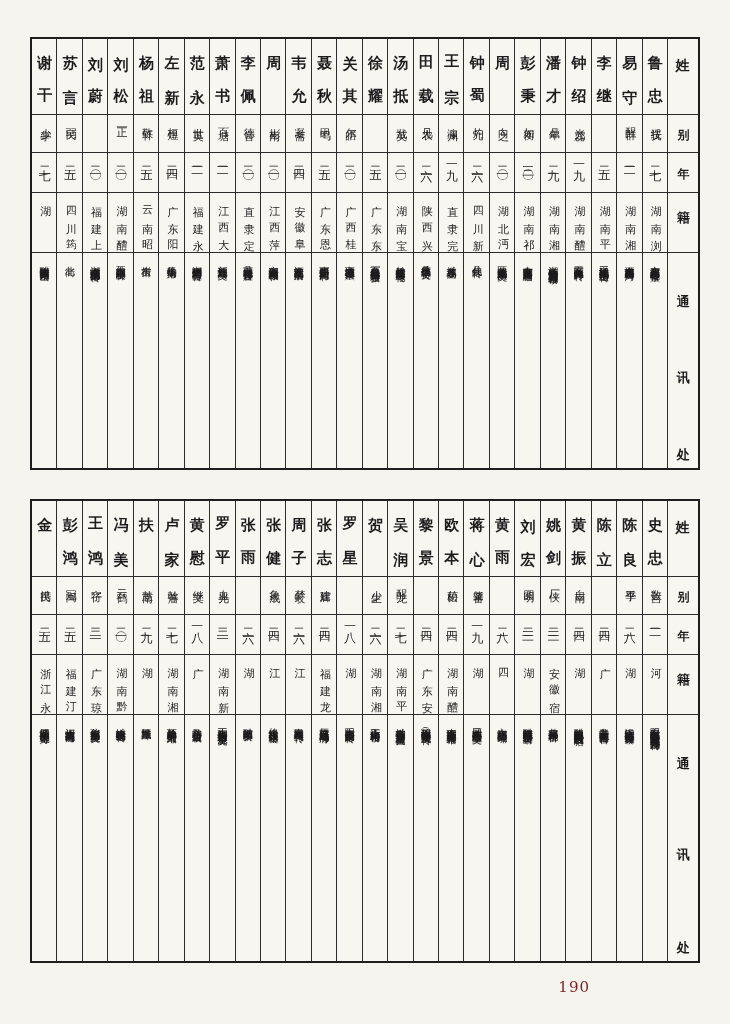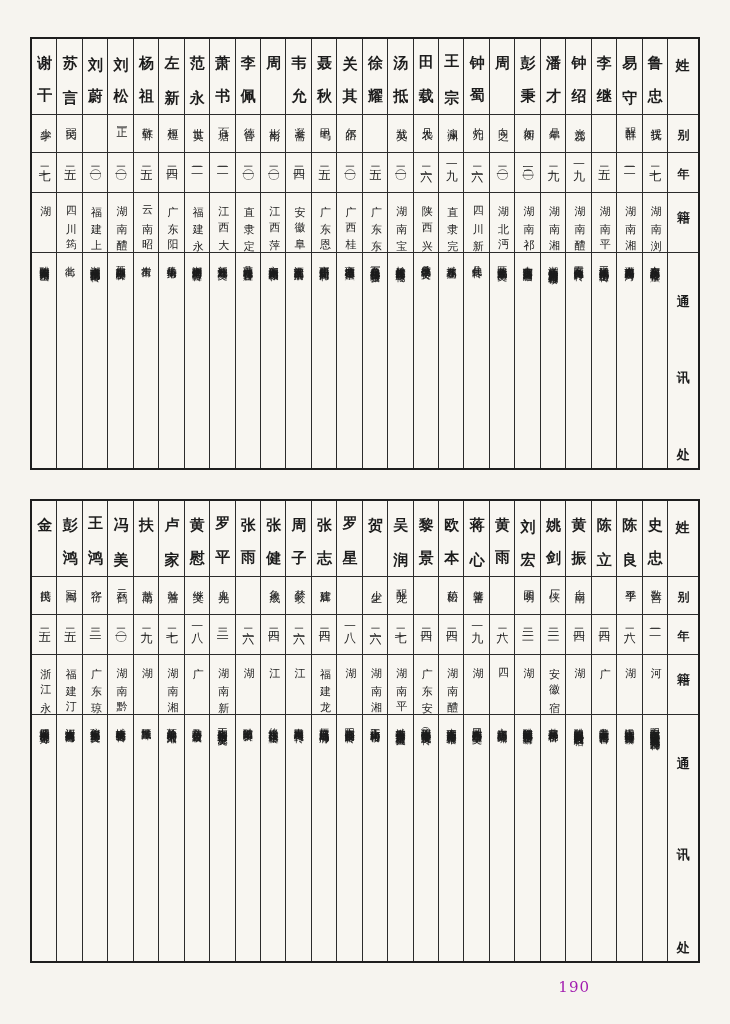--- a/index.html
+++ b/index.html
@@ -69,21 +69,21 @@
                                  text-align:justify; text-align-last:justify; }
   .header-col .r-age .vtext    { font-size:12px; height:calc(100% - 8px);  margin:4px 0;
                                  text-align:justify; text-align-last:justify; }
   .header-col .r-origin .vtext { font-size:13px; height:calc(100% - 16px); margin:8px 0;
                                  text-align:justify; text-align-last:justify; }
   .header-col .r-addr .vtext   { font-size:13px; height:calc(100% - 60px); margin:30px 0;
                                  padding:0; text-align:justify; text-align-last:justify; }
   .page-number {
     position:absolute; right:140px; bottom:28px;
     font-family:"DejaVu Serif", serif;
-    font-size:15px; letter-spacing:1px; color:#a21caf;
+    font-size:15px; letter-spacing:1px; color:#7f1d1d;
   }
 </style>
 </head>
 <body>
 
 <div class="page">
   <div class="rtable" id="table-top">
       <div class="col">
         <div class="cell r-name">
           <span class="vtext">谢干寰</span>

